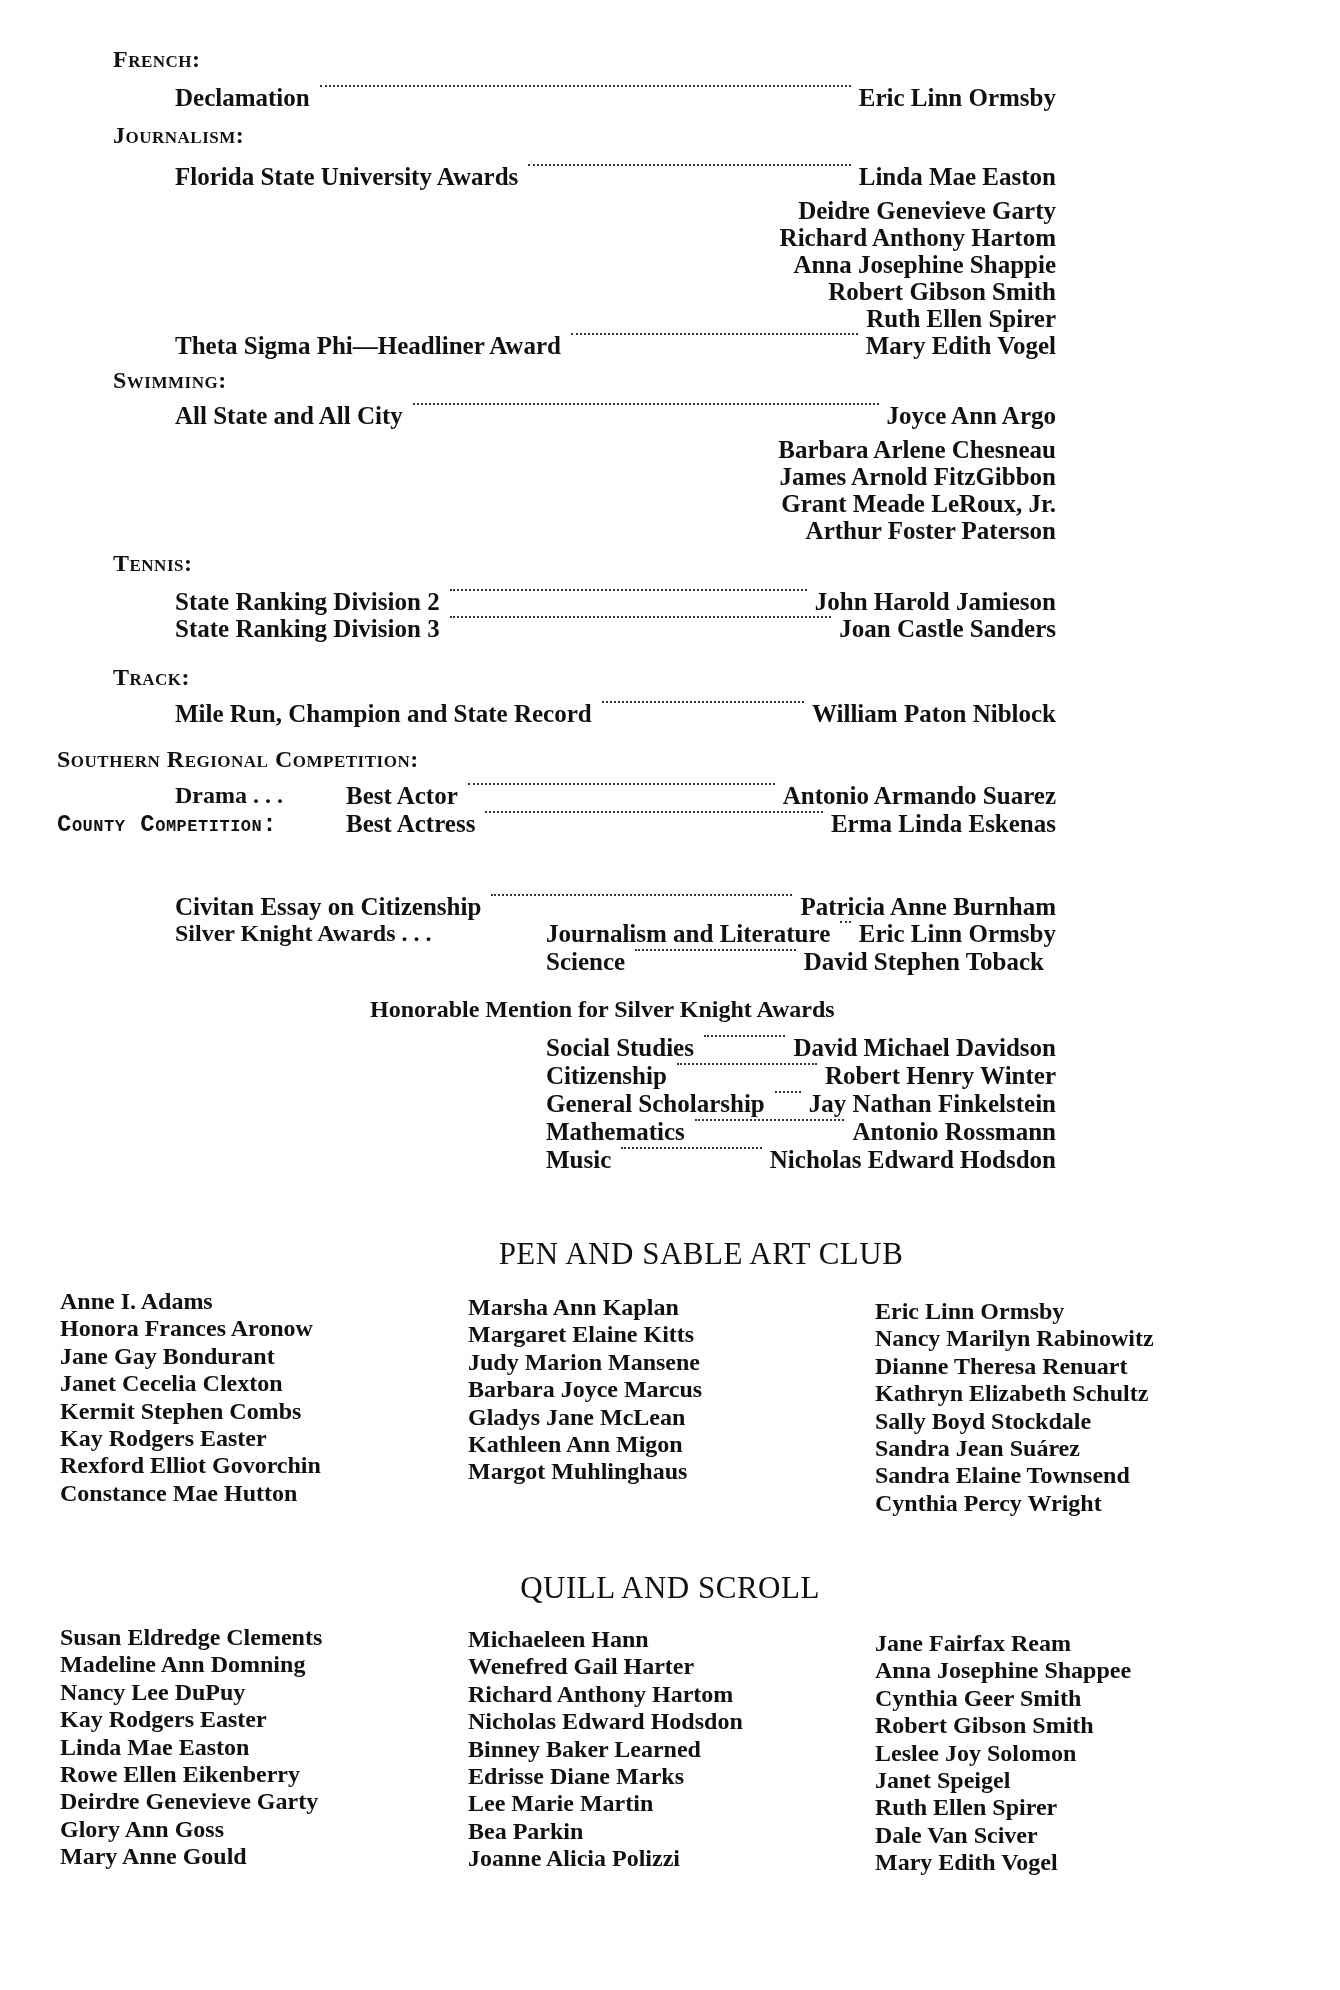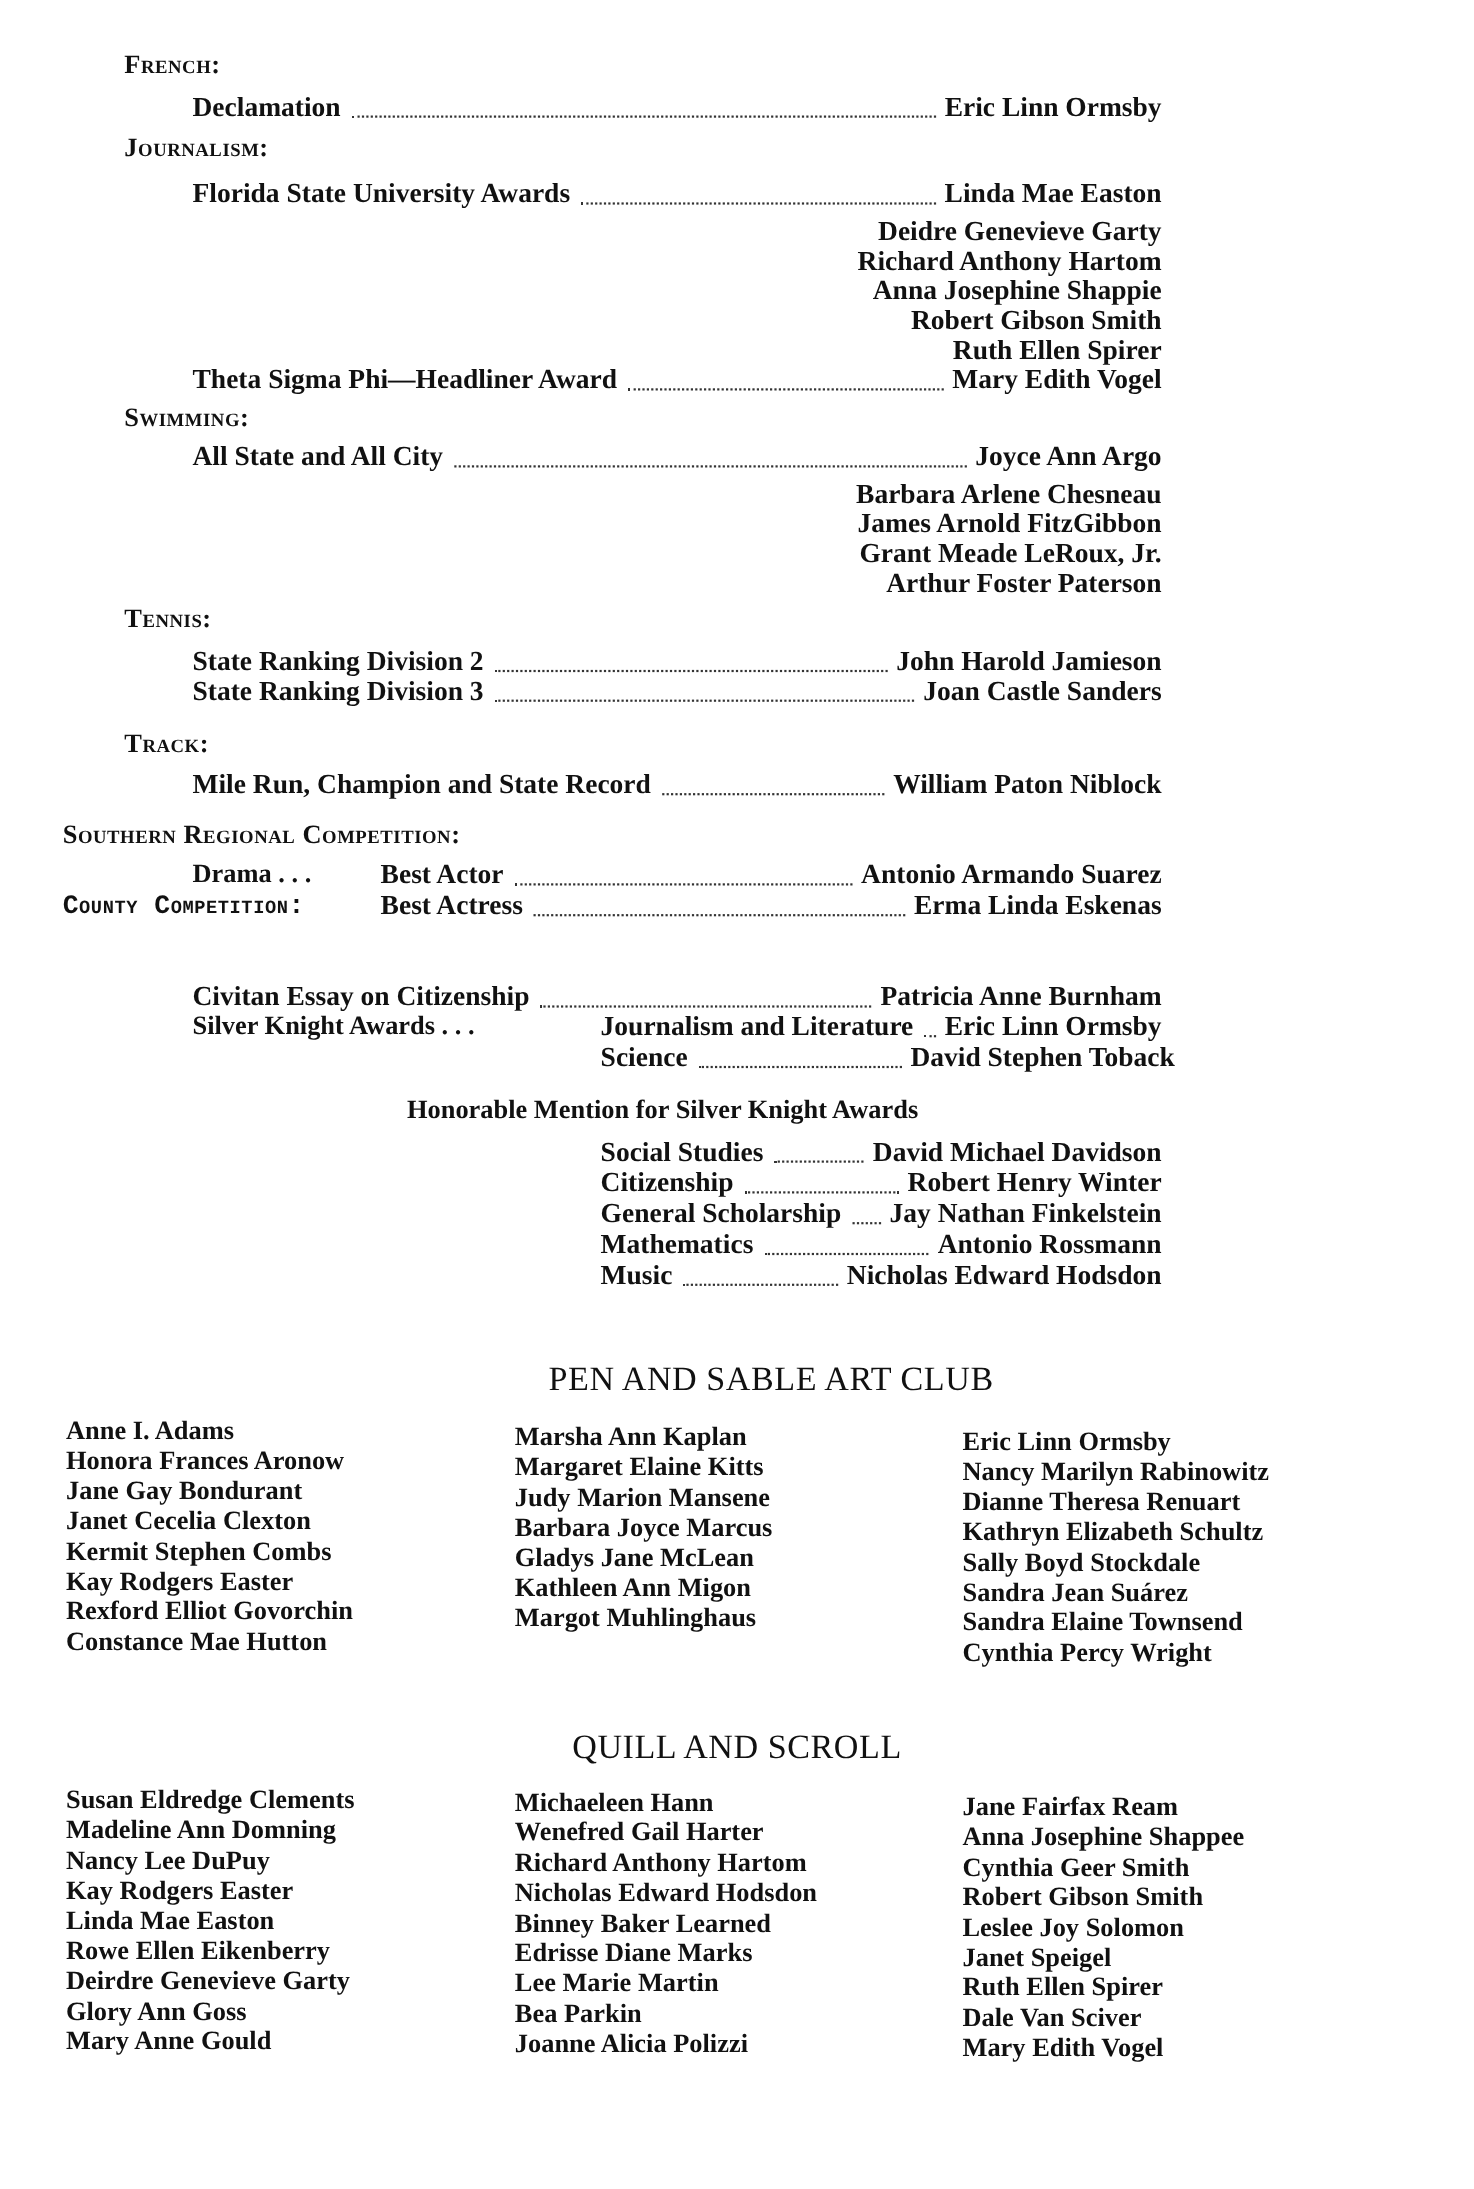--- a/index.html
+++ b/index.html
@@ -2,21 +2,21 @@
 <html><head>
 <meta charset="utf-8">
 <style>
   html, body { margin: 0; padding: 0; background: #ffffff; }
   body { width: 1340px; height: 1990px; position: relative; overflow: hidden;
          font-family: "Liberation Serif", "DejaVu Serif", serif; color: #111111; }
   .page { position: absolute; left: 0; top: 0; width: 1120px; height: 1990px; }
   .abs { position: absolute; white-space: nowrap; }
   .heading { font-size: 24px; font-weight: bold; font-variant: small-caps; letter-spacing: 0.5px; }
   .item { font-size: 24px; font-weight: bold; }
-  .leader-row { position: absolute; display: flex; align-items: flex-end; white-space: nowrap; font-size: 25px; font-weight: bold; }
+  .leader-row { position: absolute; display: flex; align-items: flex-start; white-space: nowrap; font-size: 25px; font-weight: bold; }
   .leader-row .label { flex: 0 0 auto; }
   .leader-row .dots { flex: 1 1 auto; border-bottom: 2px dotted #333; margin: 0 8px 5px 10px; height: 1px; }
   .leader-row .name { flex: 0 0 auto; }
   .names-right { position: absolute; right: 64px; text-align: right; font-size: 25px; font-weight: bold; line-height: 27px; }
   .section-title { position: absolute; left: 0; width: 1340px; text-align: center; font-size: 31px; font-weight: normal; letter-spacing: 0.5px; }
   .col { position: absolute; font-size: 24px; font-weight: bold; line-height: 27.4px; }
   .col div { white-space: nowrap; }
 </style>
 </head>
 <body>
@@ -99,21 +99,21 @@
     <span class="label">Civitan Essay on Citizenship</span>
     <span class="dots"></span>
     <span class="name">Patricia Anne Burnham</span>
   </div>
   <div class="abs item" style="left:175px; top:920px;">Silver Knight Awards . . .</div>
   <div class="leader-row" style="left:546px; right:64px; top:920px;">
     <span class="label">Journalism and Literature</span>
     <span class="dots"></span>
     <span class="name">Eric Linn Ormsby</span>
   </div>
-  <div class="leader-row" style="left:546px; right:52px; top:948px;">
+  <div class="leader-row" style="left:546px; right:76px; top:948px;">
     <span class="label">Science</span>
     <span class="dots"></span>
     <span class="name">David Stephen Toback</span>
   </div>
 
   <div class="abs item" style="left:370px; top:996px;">Honorable Mention for Silver Knight Awards</div>
   <div class="leader-row" style="left:546px; right:64px; top:1034px;">
     <span class="label">Social Studies</span>
     <span class="dots"></span>
     <span class="name">David Michael Davidson</span>

